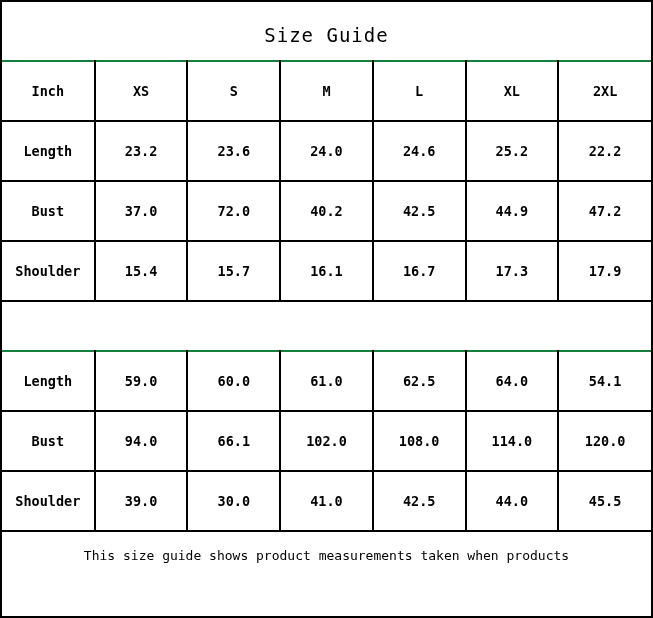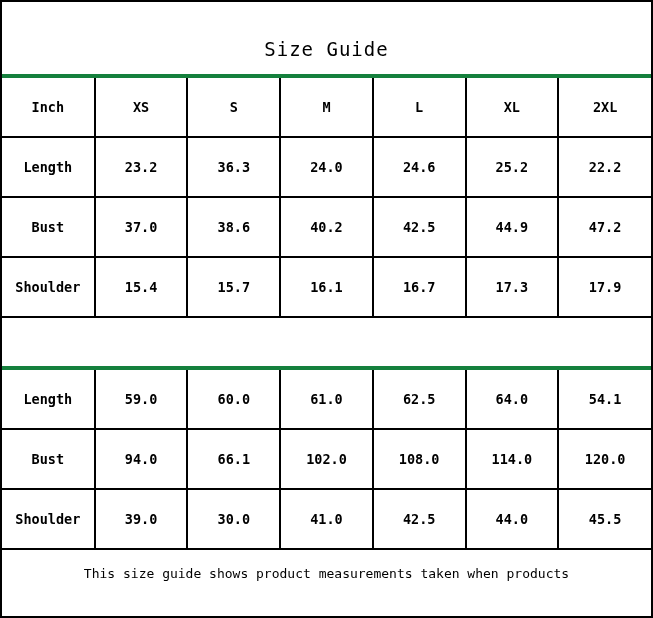--- a/index.html
+++ b/index.html
@@ -19,21 +19,21 @@
     width: 653px;
     height: 618px;
     box-sizing: border-box;
     border: 2px solid #000000;
     background: #ffffff;
   }
   .title {
     text-align: center;
     font-size: 19px;
     letter-spacing: 1px;
-    padding-top: 36px;
+    padding-top: 22px;
     padding-bottom: 14px;
     font-weight: normal;
     font-family: "DejaVu Sans Mono", monospace;
   }
   table.size-table {
     width: 100%;
     border-collapse: collapse;
     table-layout: fixed;
   }
   table.size-table td {
@@ -48,21 +48,21 @@
     font-family: "DejaVu Sans Mono", monospace;
     font-weight: bold;
   }
   table.size-table td:first-child {
     border-left: none;
   }
   table.size-table td:last-child {
     border-right: none;
   }
   table.size-table tr:first-child td {
-    border-top: 4px solid #15803d;
+    border-top: 2px solid #15803d;
   }
   table.size-table .hdr {
     font-weight: bold;
   }
   table.size-table .rowlabel {
     font-weight: bold;
     text-align: center;
   }
   .spacer {
     height: 48px;
@@ -91,30 +91,30 @@
       <td class="hdr">XS</td>
       <td class="hdr">S</td>
       <td class="hdr">M</td>
       <td class="hdr">L</td>
       <td class="hdr">XL</td>
       <td class="hdr">2XL</td>
     </tr>
     <tr>
       <td class="rowlabel">Length</td>
       <td>23.2</td>
-      <td>36.3</td>
+      <td>23.6</td>
       <td>24.0</td>
       <td>24.6</td>
       <td>25.2</td>
       <td>22.2</td>
     </tr>
     <tr>
       <td class="rowlabel">Bust</td>
       <td>37.0</td>
-      <td>38.6</td>
+      <td>72.0</td>
       <td>40.2</td>
       <td>42.5</td>
       <td>44.9</td>
       <td>47.2</td>
     </tr>
     <tr>
       <td class="rowlabel">Shoulder</td>
       <td>15.4</td>
       <td>15.7</td>
       <td>16.1</td>

